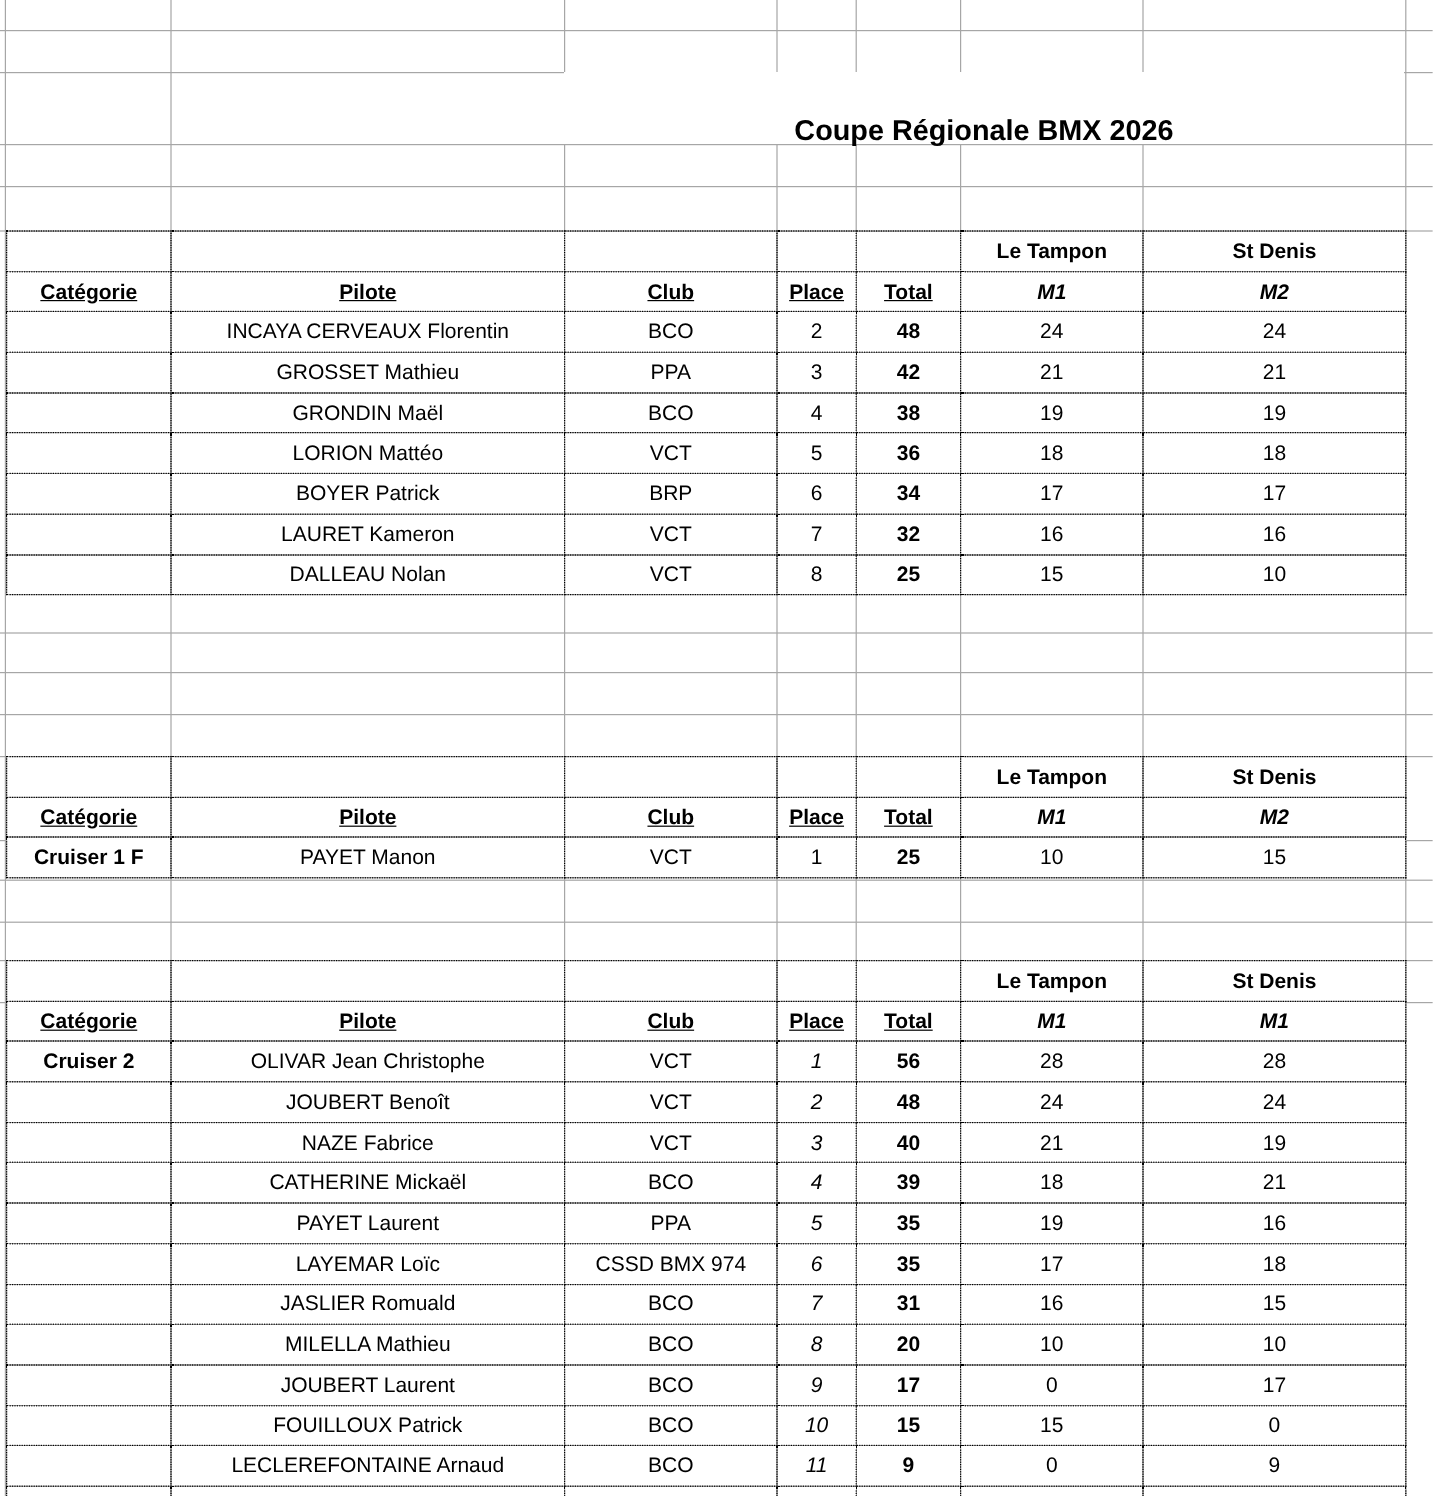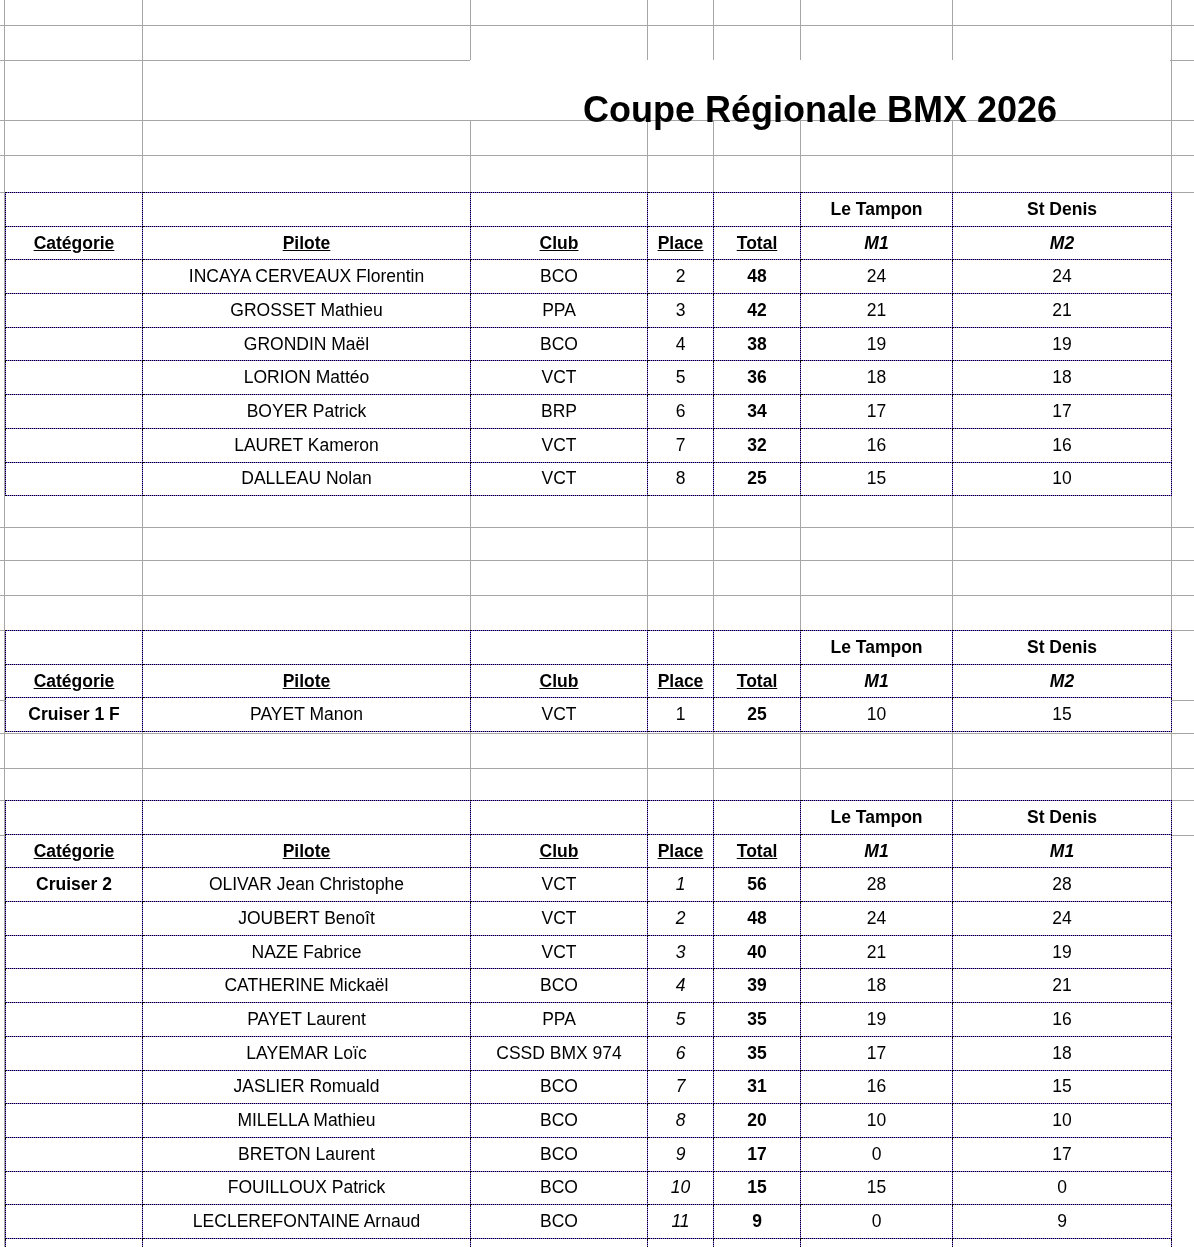--- a/index.html
+++ b/index.html
@@ -52,32 +52,32 @@
     top: 60px;
     width: 700px;
     height: 60px;
     background: #ffffff;
     display: flex;
     align-items: center;
     justify-content: center;
     z-index: 4;
   }
   .title-text {
-    font-size: 36px;
+    font-size: 24px;
     font-weight: bold;
     letter-spacing: 0px;
     white-space: nowrap;
     margin-top: 39px;
   }
 
   table.block {
     position: absolute;
     border-collapse: collapse;
     table-layout: fixed;
-    background: #8b5cf6;
+    background: #a3a3a3;
     z-index: 3;
   }
   table.block td {
     border: 1px dotted #000000;
     height: 32.7px;
     padding: 0 4px;
     font-size: 17.5px;
     text-align: center;
     vertical-align: middle;
     background: #ffffff;
@@ -379,21 +379,21 @@
             <td class="cat"></td>
             <td class="pilote">MILELLA Mathieu</td>
             <td>BCO</td>
             <td class="place-italic">8</td>
             <td class="total">20</td>
             <td>10</td>
             <td>10</td>
           </tr>
           <tr>
             <td class="cat"></td>
-            <td class="pilote">BRETON Laurent</td>
+            <td class="pilote">JOUBERT Laurent</td>
             <td>BCO</td>
             <td class="place-italic">9</td>
             <td class="total">17</td>
             <td>0</td>
             <td>17</td>
           </tr>
           <tr>
             <td class="cat"></td>
             <td class="pilote">FOUILLOUX Patrick</td>
             <td>BCO</td>

